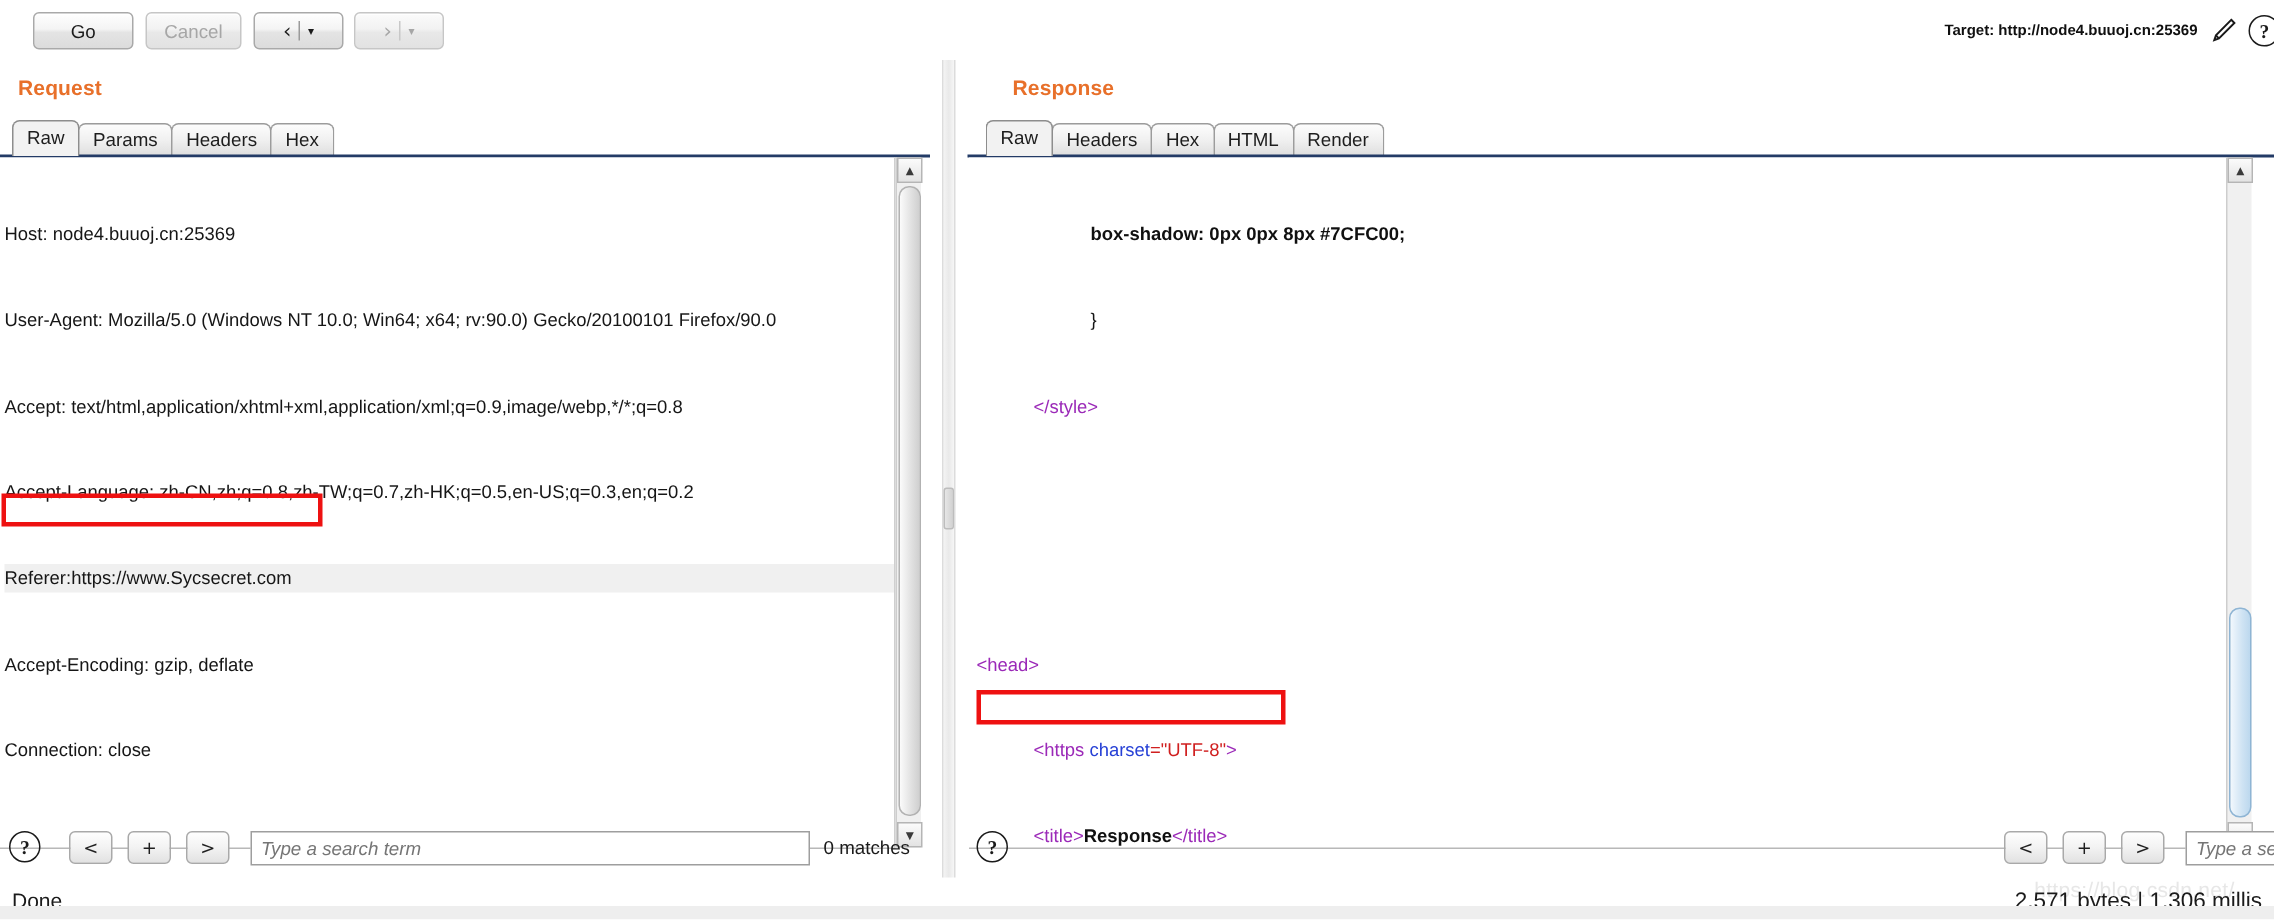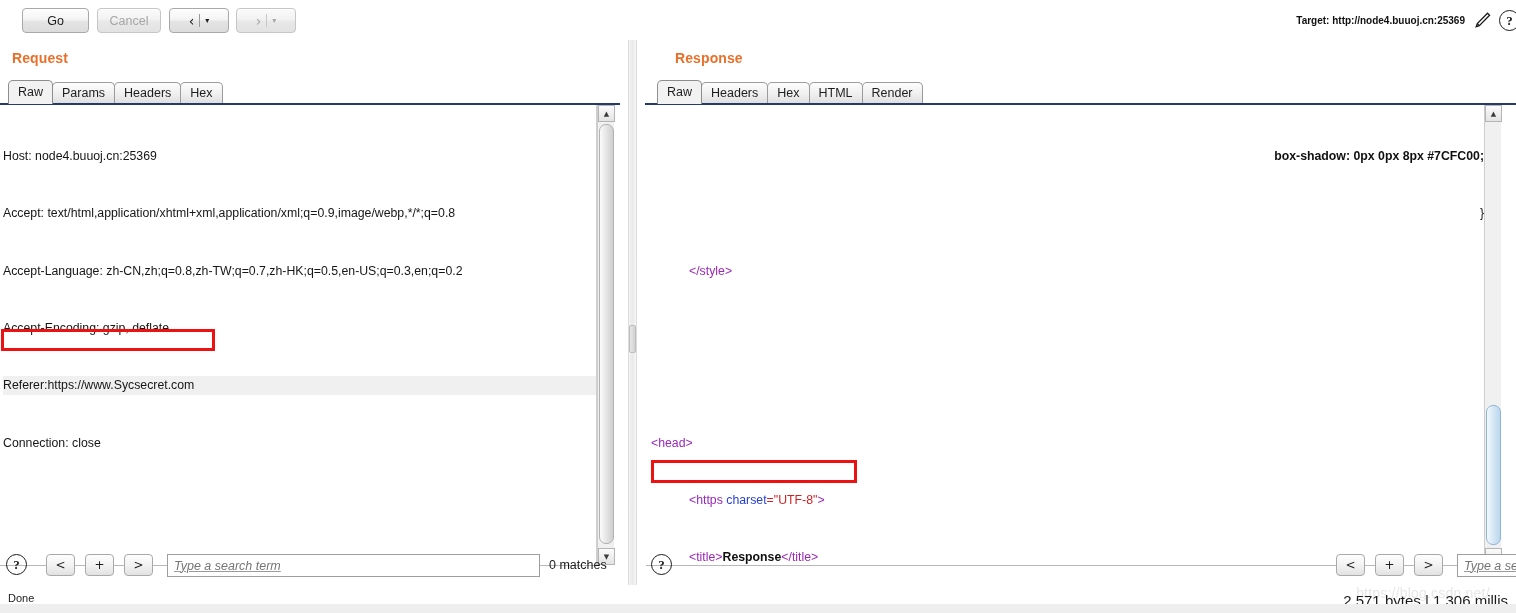--- a/index.html
+++ b/index.html
@@ -194,21 +194,21 @@
   .line.hl { background: #f0f0f0; width: 100%; }
   .blank { height: 19.1px; }
 
   
   .tagp  { color: #9b29b8; }   
   .attr  { color: #2741d6; }   
   .val   { color: #d01f1f; }   
   .txt   { color: #101010; font-weight: bold; }
 
   .indent1 { padding-left: 38px; }
-  .indent2 { padding-left: 76px; text-align: right; }
+  .indent2 { padding-left: 76px; }
 
   
   .redbox {
     position: absolute;
     border: 3px solid #ee1111;
     box-sizing: border-box;
     pointer-events: none;
     z-index: 6;
   }
   #redbox-referer { left: 1px; top: 224px; width: 214px; height: 22px; }
@@ -322,38 +322,37 @@
     border: 1px solid #9e9e9e;
     background: #ffffff;
     box-sizing: border-box;
     font-family: "Liberation Sans", sans-serif;
     font-size: 12.5px;
     font-style: italic;
     color: #9a9a9a;
     padding: 0 6px;
     line-height: 21px;
     outline: none;
-    text-decoration: underline;
   }
   #req-input { left: 167px; width: 373px; }
   #resp-input { left: 812px; width: 628px; }
   .matches {
     position: absolute;
     top: 6px;
     font-size: 12.5px;
     color: #1b1b1b;
     white-space: nowrap;
   }
   #req-matches { left: 549px; }
 
   
   #status-left {
     position: absolute;
     left: 8px; top: 592px;
-    font-size: 11px;
+    font-size: 14px;
     color: #1b1b1b;
   }
   #status-right {
     position: absolute;
     right: 8px; top: 592px;
     font-size: 15px;
     color: #1b1b1b;
     white-space: nowrap;
   }
   #watermark {
@@ -415,24 +414,25 @@
     <div class="tab active">Raw</div>
     <div class="tab">Params</div>
     <div class="tab">Headers</div>
     <div class="tab">Hex</div>
   </div>
   <div class="tab-underline"></div>
 
   <div class="content-area" id="request-content">
     <div class="code">
       <div class="line">Host: node4.buuoj.cn:25369</div>
+      <div class="line">User-Agent: Mozilla/5.0 (Windows NT 10.0; Win64; x64; rv:90.0) Gecko/20100101 Firefox/90.0</div>
       <div class="line">Accept: text/html,application/xhtml+xml,application/xml;q=0.9,image/webp,*/*;q=0.8</div>
       <div class="line">Accept-Language: zh-CN,zh;q=0.8,zh-TW;q=0.7,zh-HK;q=0.5,en-US;q=0.3,en;q=0.2</div>
+      <div class="line hl">Referer:https://www.Sycsecret.com</div>
       <div class="line">Accept-Encoding: gzip, deflate</div>
-      <div class="line hl">Referer:https://www.Sycsecret.com</div>
       <div class="line">Connection: close</div>
       
       
       
     </div>
     <div class="redbox" id="redbox-referer"></div>
   </div>
 
   <div class="vscroll">
     <div class="sb-arrow up">▲</div>

